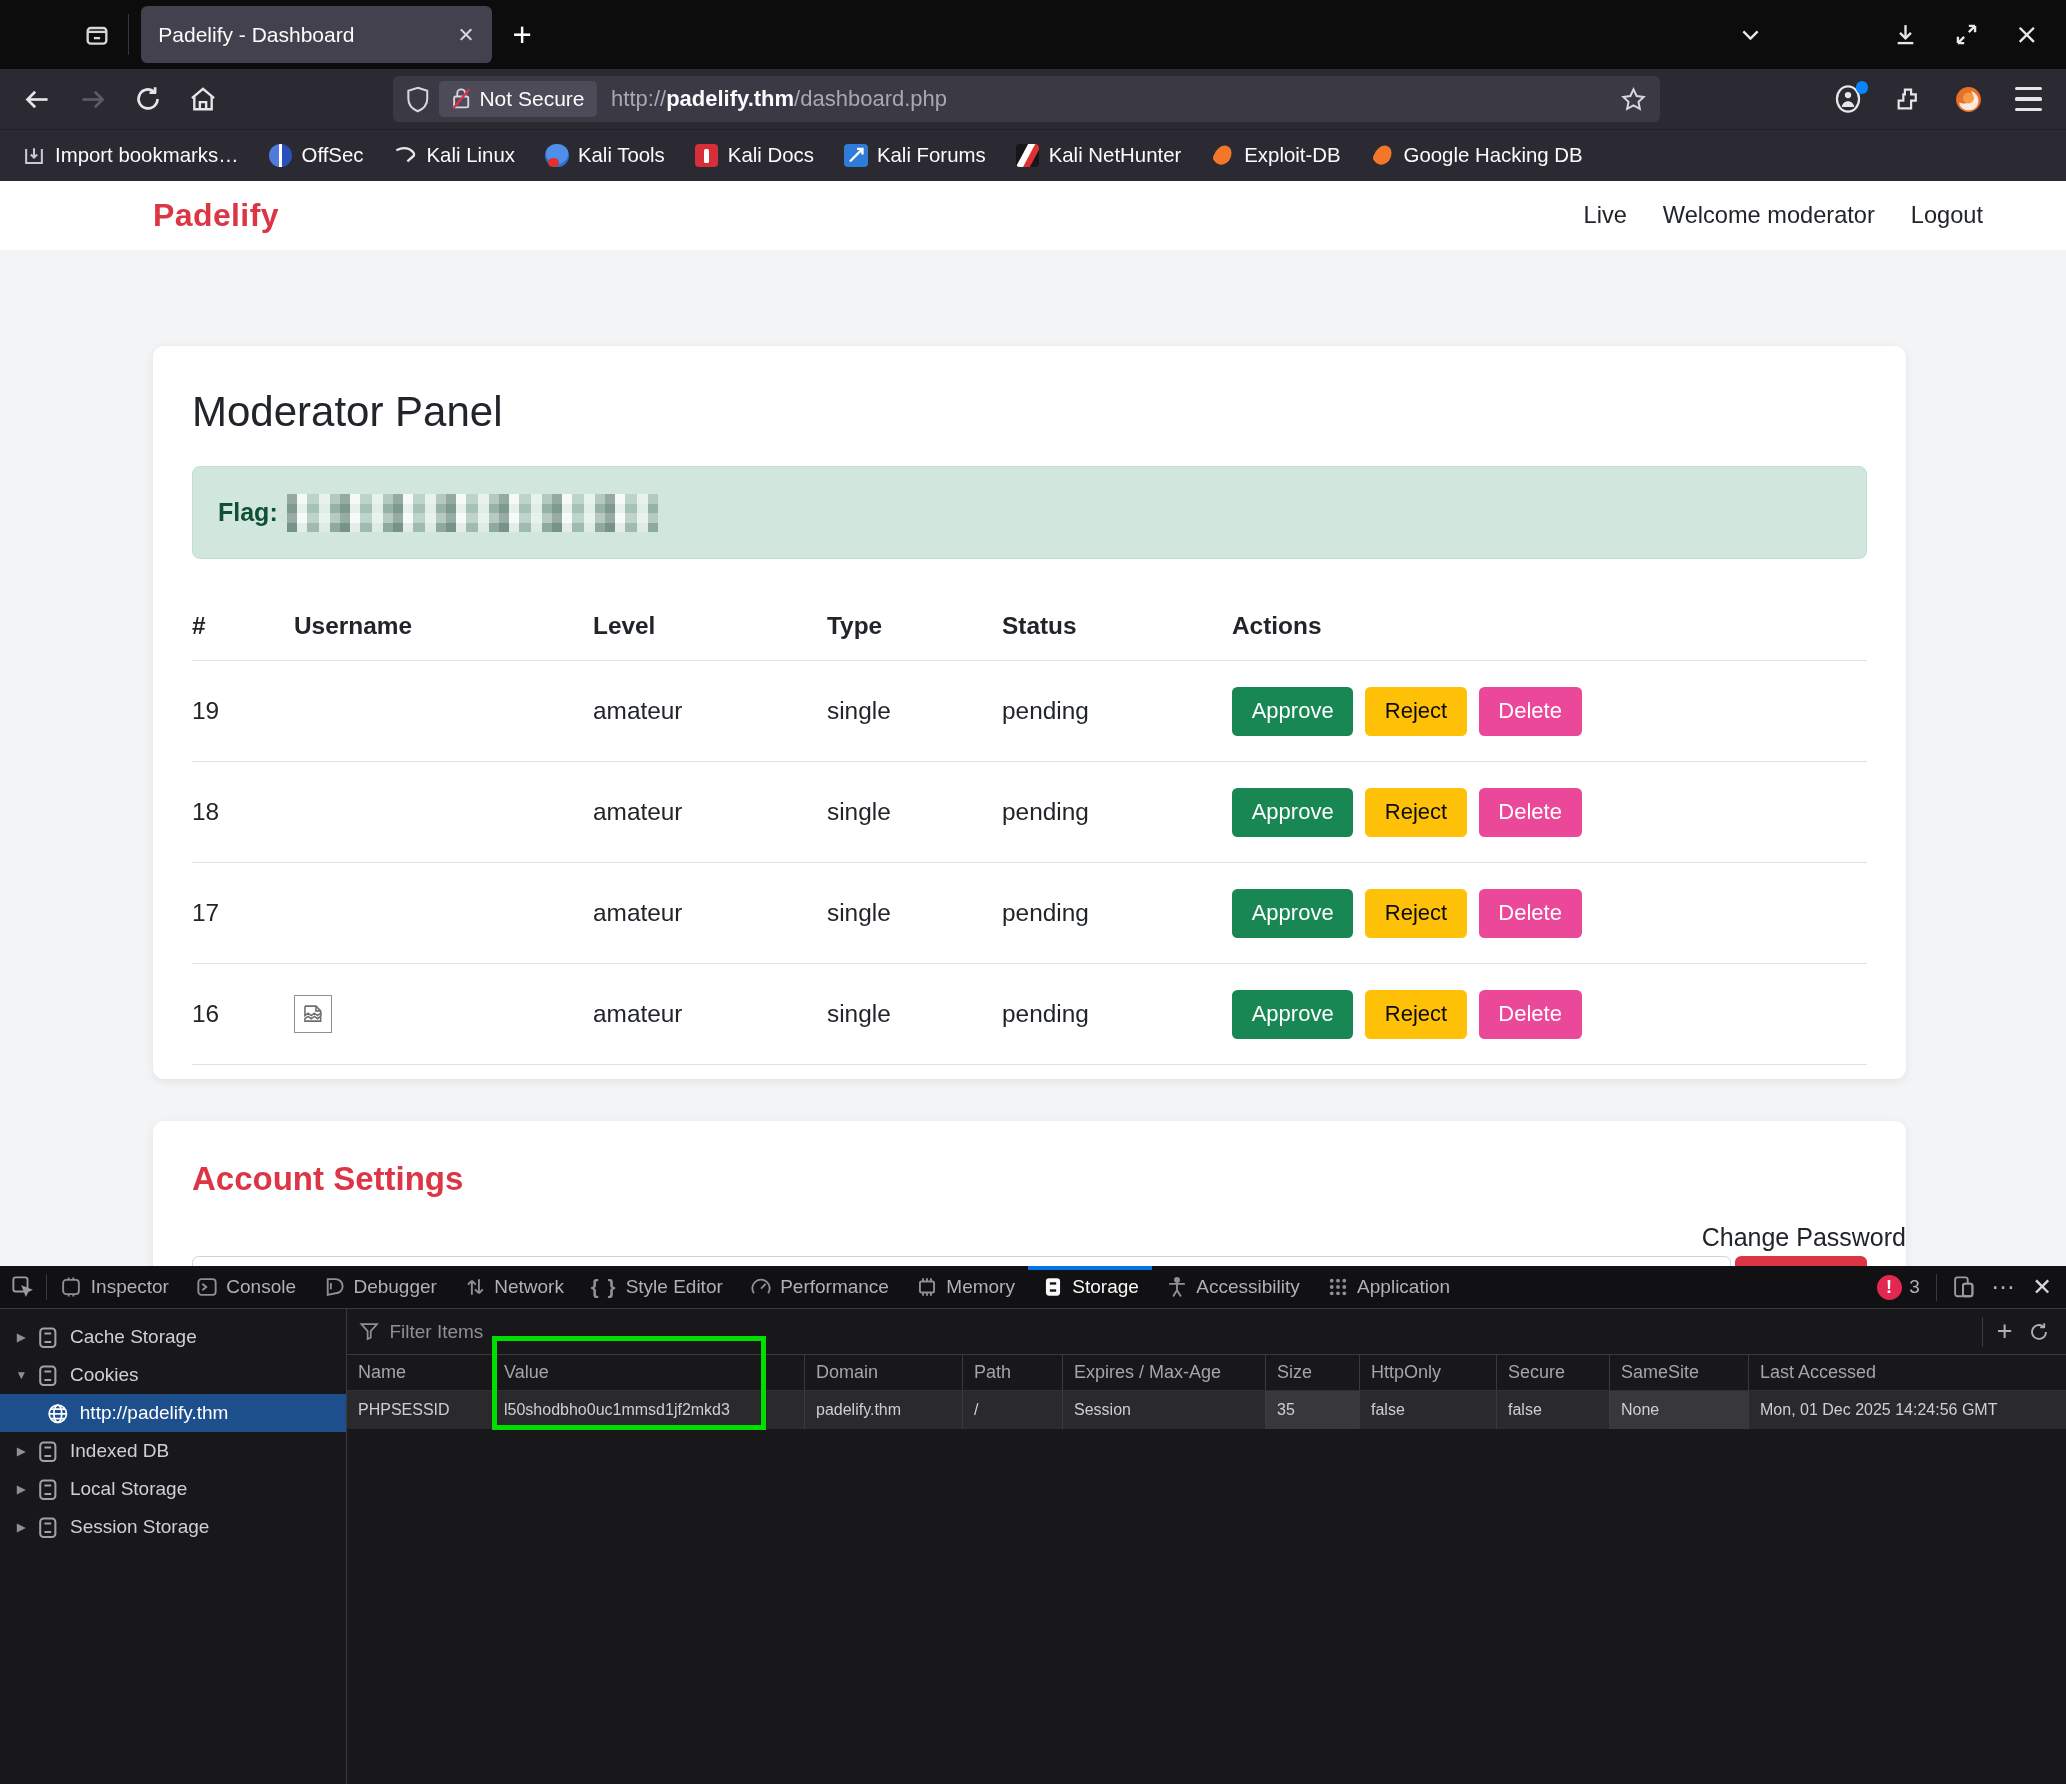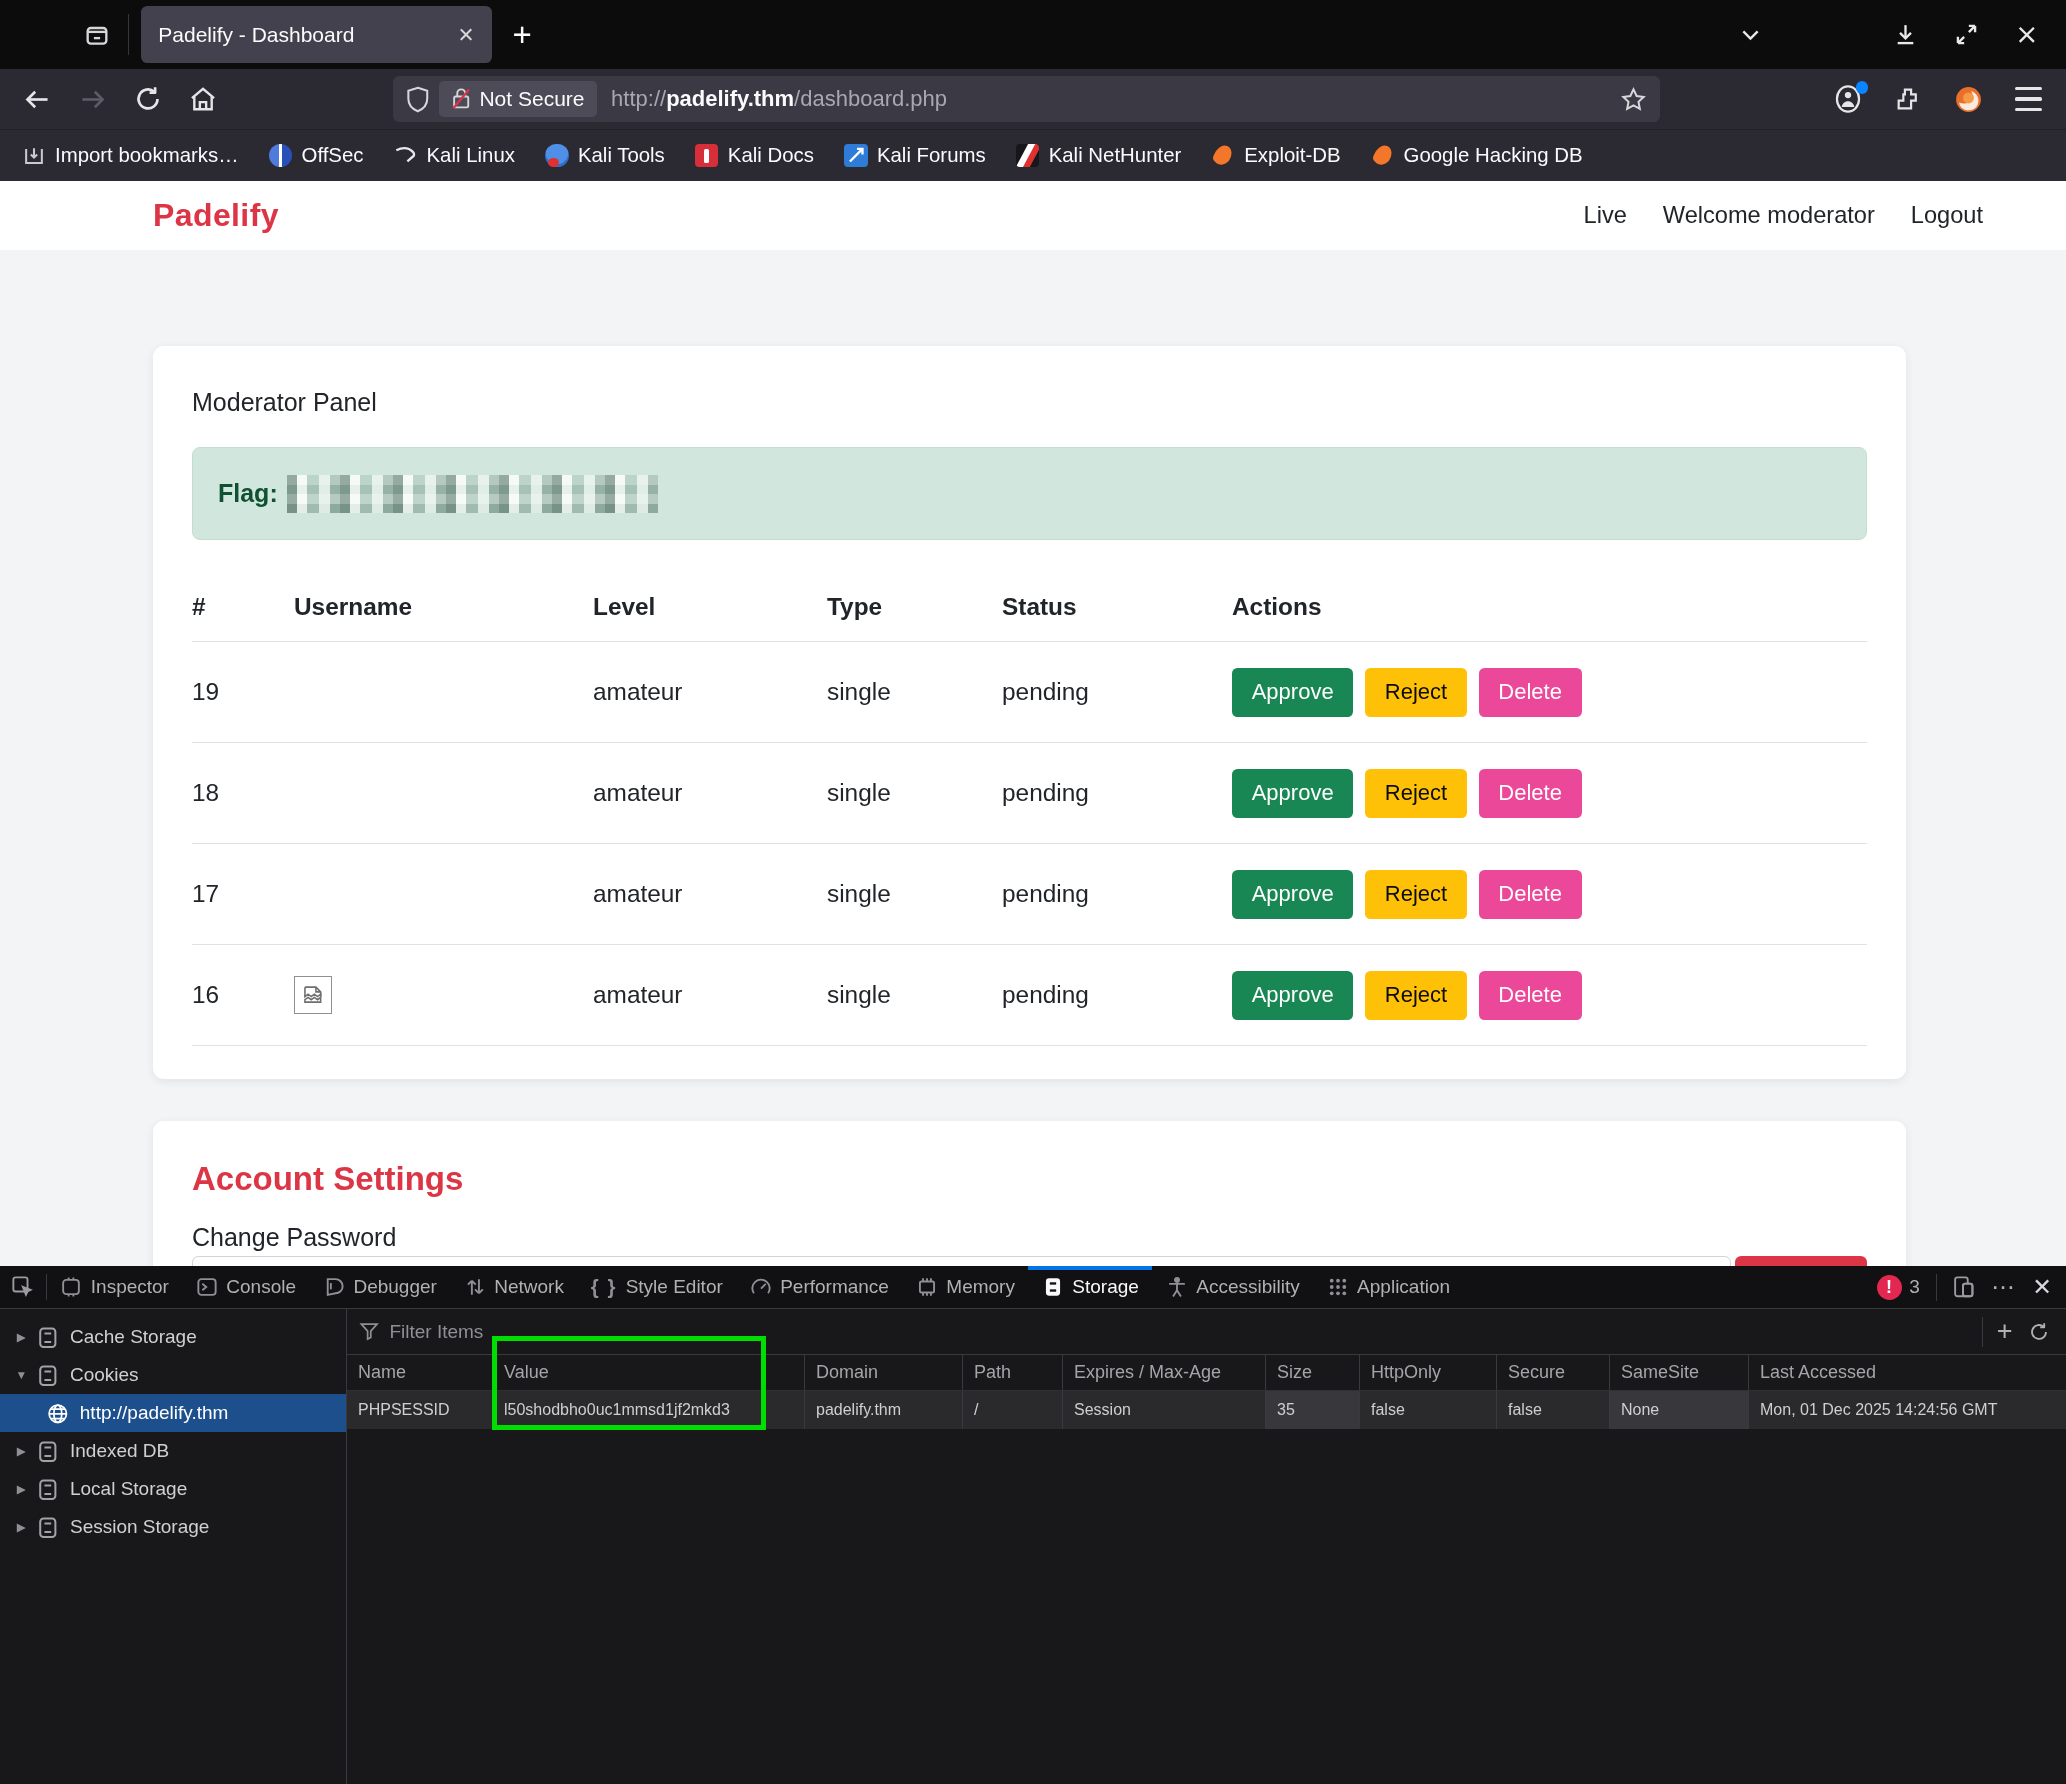--- a/index.html
+++ b/index.html
@@ -57,21 +57,21 @@
 
   
   .viewport { position:absolute; top:181px; left:0; width:100%; height:1085px; background:#f3f4f6; overflow:hidden; }
   .site-header { height:69px; background:#fff; display:flex; align-items:center; padding:0 83px 0 153px; }
   .brand { color:#dc3545; font-size:32px; font-weight:800; letter-spacing:0.4px; }
   .site-nav { margin-left:auto; display:flex; align-items:center; gap:36px; }
   .site-nav a { color:#212529; font-size:23.6px; text-decoration:none; }
 
   .card { position:absolute; left:153px; width:1753px; background:#fff; border-radius:11px; box-shadow:0 2.4px 9.4px rgba(0,0,0,.07); }
   .card1 { top:165px; height:733px; }
-  .panel-title { font-size:25px; font-weight:500; color:#212529; padding:42px 0 0 39px; }
+  .panel-title { font-size:42px; font-weight:500; color:#212529; padding:42px 0 0 39px; }
   .flag-alert { margin:30px 39px 0 39px; height:93px; background:#d1e7dd; border:0.8px solid #c3ddcf; border-radius:7.9px; display:flex; align-items:center; padding-left:25px; }
   .flag-label { font-size:25px; font-weight:700; color:#0f5132; }
   .flag-redacted { width:371px; height:38px; margin-left:9.4px; opacity:.9;
     background:
       repeating-linear-gradient(90deg, rgba(70,100,88,.55) 0 10.2px, rgba(255,255,255,.75) 10.2px 20.4px, rgba(150,182,168,.55) 20.4px 32px, rgba(235,244,239,.85) 32px 43px, rgba(100,130,118,.4) 43px 53px),
       repeating-linear-gradient(0deg, rgba(110,140,128,.5) 0 9.4px, rgba(255,255,255,.55) 9.4px 19px, rgba(130,162,148,.45) 19px 28px, rgba(245,250,247,.6) 28px 38px);
   }
   .utable { margin:25px 39px 0 39px; }
   .trow { display:grid; grid-template-columns:102px 299px 234px 175px 230px 1fr; align-items:center; }
   .thead { padding:28px 0 20.4px 0; border-bottom:0.8px solid #dee2e6; }
@@ -79,21 +79,21 @@
   .tdata { height:101px; border-bottom:0.8px solid #dee2e6; font-size:24.4px; color:#212529; }
   .actions { display:flex; gap:11.8px; }
   .btn { height:49px; display:flex; align-items:center; padding:0 19.7px; border-radius:5.5px; font-size:22px; border:none; }
   .btn-approve { background:#198754; color:#fff; }
   .btn-reject  { background:#ffc107; color:#0c0c0c; }
   .btn-delete  { background:#ec4899; color:#fff; }
   .broken-img { width:38px; height:38px; border:1.6px solid #909090; display:flex; align-items:center; justify-content:center; background:#fff; color:#6f6f6f; }
 
   .card2 { top:940px; height:338px; }
   .account-title { font-size:33px; font-weight:700; color:#dc3545; padding:39px 0 0 39px; }
-  .account-sub { font-size:25px; color:#212529; padding:25px 0 0 39px; }
+  .account-sub { font-size:25px; color:#212529; padding:25px 0 0 39px;text-align:right; }
   .pw-input { position:absolute; left:39px; top:135px; width:1539px; height:49px; background:#fff; border:1.6px solid #ced4da; border-radius:6.3px; }
   .pw-btn { position:absolute; left:1582px; top:135px; width:132px; height:49px; background:#dc3545; border-radius:6.3px; border:none; }
 
   
   .devtools { position:absolute; top:1266px; left:0; width:100%; height:519px; background:#18181a; }
   .dt-tabs { height:43px; background:#111113; border-bottom:0.8px solid #3a3a3e; display:flex; align-items:stretch; }
   .dt-pick { width:46px; display:flex; align-items:center; justify-content:center; color:#9b9b9f; }
   .dt-vsep { width:0.8px; background:#3a3a3e; margin:7.9px 0; }
   .dt-tab { position:relative; display:flex; align-items:center; gap:8.6px; padding:0 13.4px; font-size:19px; color:#b1b1b3; }
   .dt-tab .ti { color:#8f8f94; }

